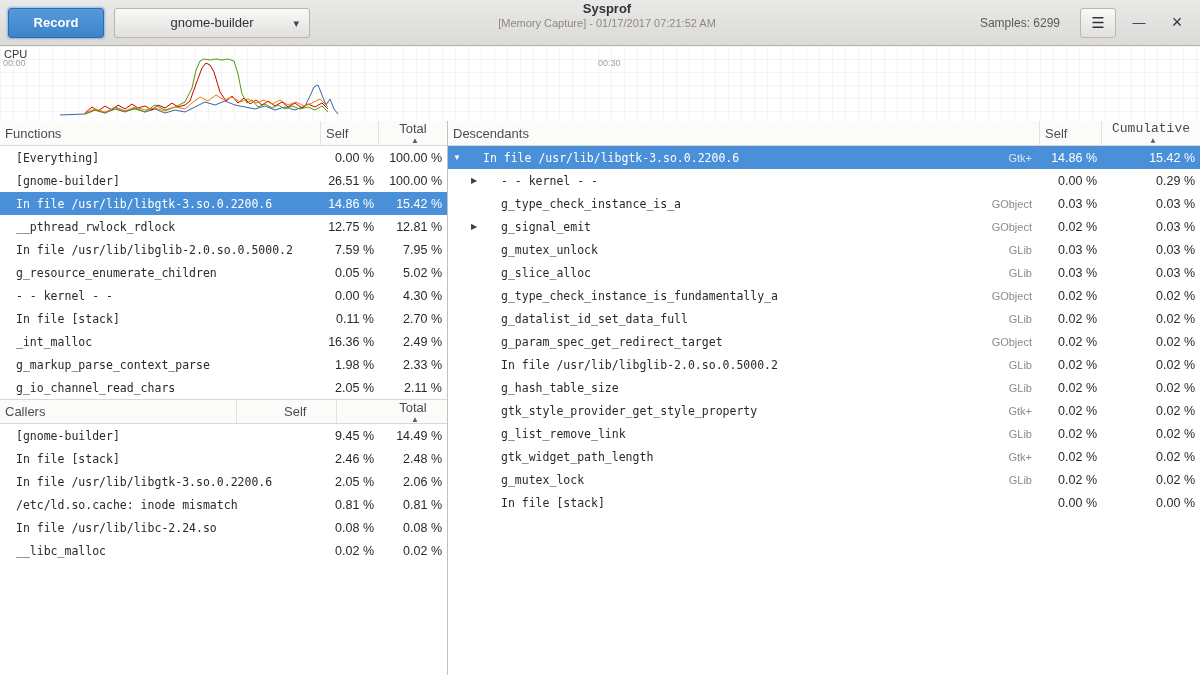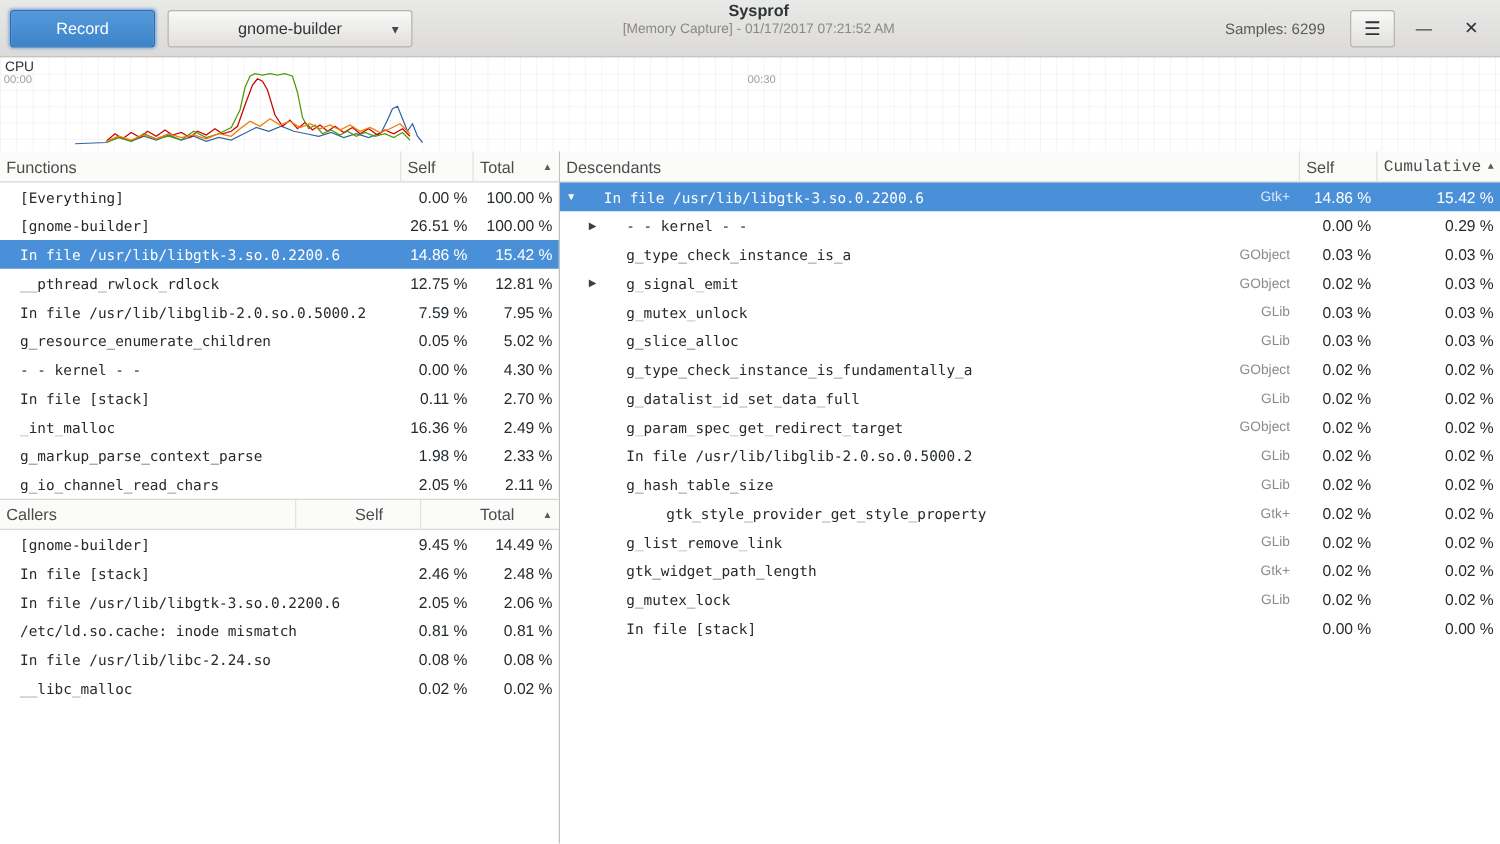--- a/index.html
+++ b/index.html
@@ -6,22 +6,22 @@
   html,body { width:1200px; height:675px; }
   body { font-family:"Liberation Sans", sans-serif; background:#fff; overflow:hidden; }
   .window { display:flex; flex-direction:column; width:1200px; height:675px; }
 
   
   .headerbar { position:relative; flex:none; height:46px; display:flex; align-items:center;
     padding:0 8px; background:linear-gradient(to bottom,#e9e9e8,#dbdad9);
     border-bottom:1px solid #b7b4b0; }
   .btn { height:30px; border-radius:3px; font-size:13px; display:flex; align-items:center;
     justify-content:center; cursor:default; font-family:"Liberation Sans",sans-serif; }
-  .record-btn { width:116px; background:linear-gradient(to bottom,#549ada,#3d83c9);
-    border:1px solid #2a6cae; color:#fff; font-weight:normal;
+  .record-btn { width:96px; background:linear-gradient(to bottom,#549ada,#3d83c9);
+    border:1px solid #2a6cae; color:#fff; font-weight:bold;
     box-shadow:0 0 2px 1px rgba(82,148,217,.55); }
   .process-btn { width:196px; margin-left:10px; position:relative;
     background:linear-gradient(to bottom,#f9f9f8,#e1e0de); border:1px solid #b8b5b2; color:#2e3436; }
   .process-btn .arrow { position:absolute; right:10px; top:8px; font-size:11px; color:#44484b; }
   .titlebox { position:absolute; left:14px; right:0; top:0; height:30px; display:flex; flex-direction:column;
     align-items:center; justify-content:center; pointer-events:none; }
   .title { font-size:13px; font-weight:bold; color:#2e3436; line-height:16px; }
   .subtitle { font-size:11px; color:#8d8883; line-height:13px; }
   .header-right { margin-left:auto; display:flex; align-items:center; z-index:1; }
   .samples { font-size:12px; color:#5a5a58; margin-right:20px; }
@@ -44,21 +44,21 @@
   
   .content { flex:1; display:flex; min-height:0; }
   .left { flex:none; width:448px; display:flex; flex-direction:column; background:#fff;
     border-right:1px solid #c3c1be; }
   .right { flex:1; min-width:0; display:flex; flex-direction:column; background:#fff; }
 
   .thead { flex:none; display:flex; height:25px; background:#fbfbfa; border-bottom:1px solid #d9d8d6;
     color:#4c4c4c; font-size:13px; }
   .thead.bt { border-top:1px solid #d9d8d6;gap:42px; }
   .th { display:flex; align-items:center; padding:0 5px; border-right:1px solid #e3e2e0; overflow:hidden; }
-  .th:last-child { border-right:none; }
+  .th:last-child { border-right:none;flex-direction:column; }
   .th.name { flex:1; min-width:0; }
   .th.w58 { flex:none; width:58px; }
   .th.w68 { flex:none; width:68px; justify-content:space-between; }
   .th.w62 { flex:none; width:62px; }
   .th.w98 { flex:none; width:98px; justify-content:space-between;font-family:Liberation Mono, monospace; }
   .sort-arrow { font-size:8px; color:#5c5c5c; margin-left:4px; }
 
   .tbody { flex:none; }
   .trow { display:flex; height:23px; align-items:center; font-size:12.5px; color:#242a2e; }
   .trow.selected { background:#4a90d9; color:#fff; }
@@ -343,21 +343,21 @@
           <div class="trow">
             <div class="cell name" style="padding-left: 23px;">
               <span class="expander"></span>
               <span class="mono fn">g_hash_table_size</span>
               <span class="lib">GLib</span>
             </div>
             <div class="cell w62">0.02 %</div>
             <div class="cell w98">0.02 %</div>
           </div>
           <div class="trow">
-            <div class="cell name" style="padding-left: 23px; gap: 32px;">
+            <div class="cell name" style="padding-left: 23px;">
               <span class="expander"></span>
               <span class="mono fn">gtk_style_provider_get_style_property</span>
               <span class="lib">Gtk+</span>
             </div>
             <div class="cell w62">0.02 %</div>
             <div class="cell w98">0.02 %</div>
           </div>
           <div class="trow">
             <div class="cell name" style="padding-left: 23px;">
               <span class="expander"></span>

